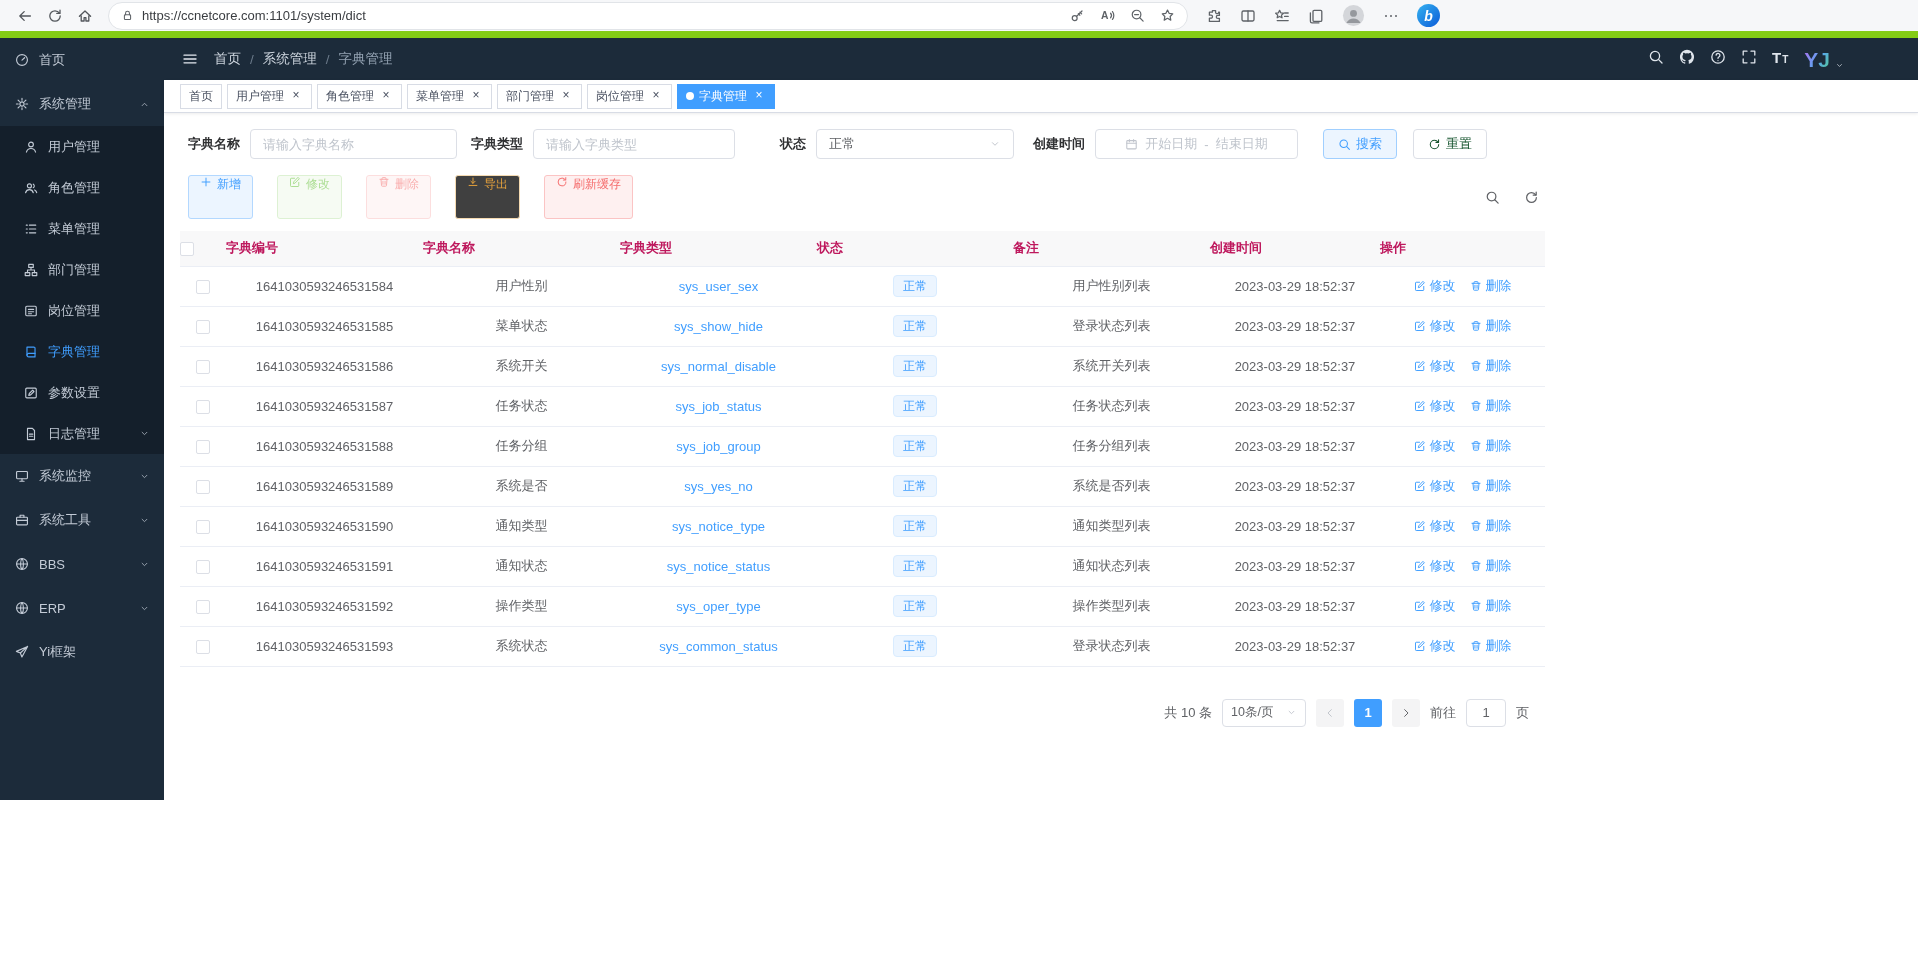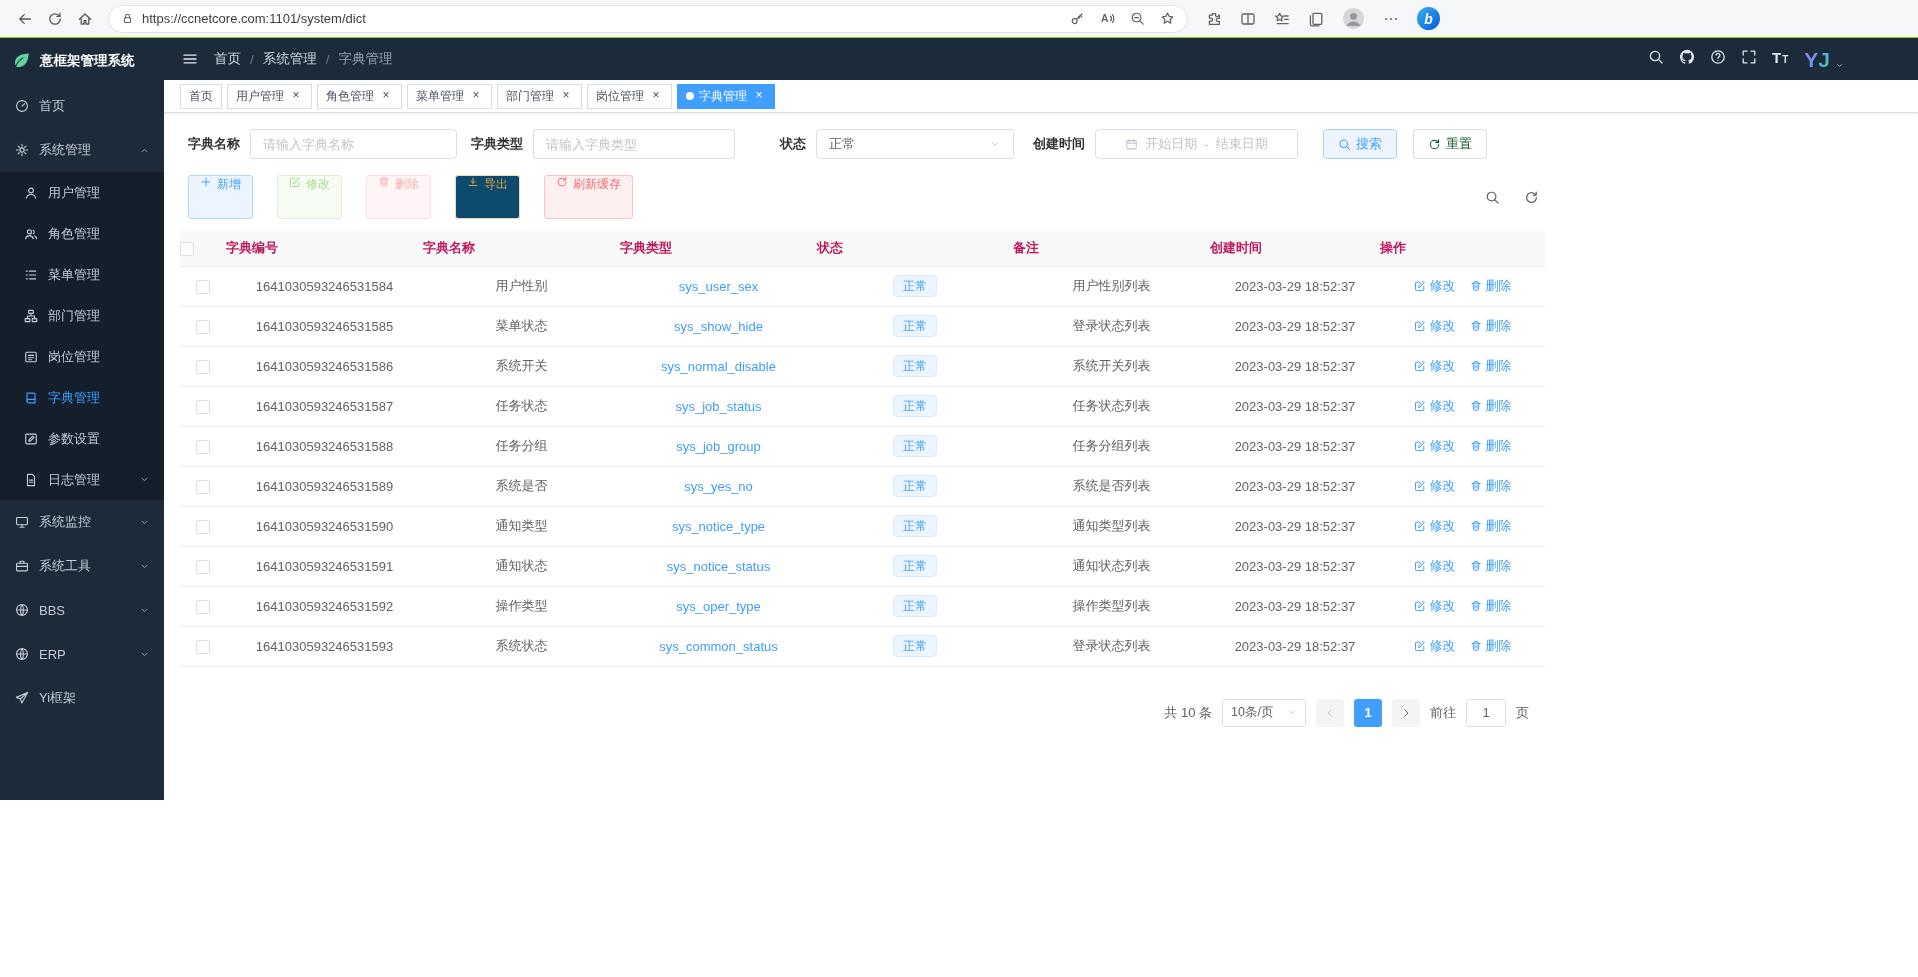--- a/index.html
+++ b/index.html
@@ -1,21 +1,21 @@
 <!DOCTYPE html>
 <html><head>
 <meta charset="utf-8">
 <style>
   *{box-sizing:border-box;margin:0;padding:0;}
   html,body{width:1918px;height:977px;overflow:hidden;background:#fff;
     font-family:"Liberation Sans","DejaVu Sans",sans-serif;color:#303133;}
   svg{display:block;}
 
   
-  .browser{height:38px;background:#f6f7f9;border-bottom:1px solid #84cc16;display:flex;align-items:center;padding:0 10px;}
+  .browser{height:38px;background:#f6f7f9;border-bottom:7px solid #84cc16;display:flex;align-items:center;padding:0 10px;}
   .bbtn{width:30px;height:30px;border-radius:6px;display:flex;align-items:center;justify-content:center;color:#53575c;font-size:16px;cursor:pointer;flex:0 0 auto;}
   .url-pill{flex:0 0 1080px;height:28px;margin-left:8px;background:#fff;border:1px solid #e1e4e8;border-radius:14px;display:flex;align-items:center;padding:0 12px;color:#3c4043;}
   .url-text{font-size:13px;margin-left:8px;color:#3a3d41;}
   .pill-icons{margin-left:auto;display:flex;gap:15px;color:#5f6368;align-items:center;}
   .pill-icons .bic{font-size:15px;cursor:pointer;}
   .browser-actions{display:flex;align-items:center;gap:18px;margin-left:18px;color:#5f6368;}
   .browser-actions .bic{font-size:16px;cursor:pointer;}
   .bing{width:23px;height:23px;border-radius:50%;background:linear-gradient(135deg,#35b2f0,#0b5bd8);color:#fff;font-weight:700;font-style:italic;font-size:14px;display:flex;align-items:center;justify-content:center;cursor:pointer;}
 
   
@@ -70,21 +70,21 @@
   .btn .bi{font-size:13px;display:flex;}
   .btn-search{background:#ecf5ff;border-color:#a0cfff;color:#409eff;}
   .btn-reset{background:#fff;border-color:#dcdfe6;color:#14532d;}
 
   .btn-row{display:flex;align-items:center;gap:24px;margin:0 2px 12px 8px;}
   .mbtn{height:44px;padding:0 11px;border-radius:3px;font-size:12px;display:inline-flex;align-items:flex-start;gap:5px;cursor:pointer;border:1px solid;font-family:inherit;background:#fff;}
   .mbtn .bi{font-size:12px;display:flex;}
   .mbtn.blue{color:#409eff;background:#ecf5ff;border-color:#b3d8ff;}
   .mbtn.green{color:#67c23a;background:#f0f9eb;border-color:#c2e7b0;}
   .mbtn.red{color:#f56c6c;background:#fef0f0;border-color:#fbc4c4;}
-  .mbtn.orange{color:#e6a23c;background:#0c4a6e;border-color:#f5dab1;}
+  .mbtn.orange{color:#e6a23c;background:#404040;border-color:#f5dab1;}
   .mbtn.disabled{opacity:.55;cursor:not-allowed;}
   .util-icons{margin-left:auto;display:flex;gap:24px;color:#606266;padding-right:4px;}
   .util-icons .uic{font-size:15px;cursor:pointer;display:flex;}
 
   
   table{border-collapse:collapse;table-layout:fixed;font-size:13px;}
   thead th{height:35px;background:#f8f8f9;color:#be185d;font-weight:700;text-align:left;border-bottom:1px solid #ebeef5;}
   tbody td{height:40px;text-align:center;color:#606266;border-bottom:1px solid #ebeef5;overflow:hidden;white-space:nowrap;}
   .cb{display:inline-block;width:14px;height:14px;border:1px solid #dcdfe6;border-radius:2px;background:#fff;vertical-align:middle;cursor:pointer;}
   .tlink{color:#409eff;cursor:pointer;text-decoration:none;}
@@ -200,28 +200,20 @@
           <circle cx="13" cy="8" r="1" fill="currentColor" stroke="none"></circle>
         </svg>
       </span>
     <span class="bing">b</span>
   </div>
 </div>
 
 <div class="app">
 
   <aside class="sidebar">
-    <div class="logo">
-      <span>
-          <svg viewBox="0 0 20 20" width="20" height="20">
-            <path fill="#64d39b" d="M16.8 2.4c-6.4.3-10.9 2-12.9 5.6-1.3 2.3-1 4.9-.2 6.5C5.5 9.6 9.3 7 13 6c-4 2.3-7.6 5.6-8.9 9.4.9.4 2.5.8 4.1.5 2.7-.5 4.9-2.1 6.3-4.6 1.9-3.3 2.3-8.9 2.3-8.9z"></path>
-          </svg>
-        </span>
-      <span>意框架管理系统</span>
-    </div>
     <nav>
         <div class="nav-item">
           <span class="nicon">
             <svg viewBox="0 0 16 16" width="1em" height="1em" fill="none" stroke="currentColor" stroke-width="1.3" stroke-linecap="round" stroke-linejoin="round">
               <circle cx="8" cy="8" r="6.2"></circle>
               <path d="M8 8.2 11 5.4"></path>
             </svg>
           </span>
           <span class="nlabel">首页</span>
         </div>

